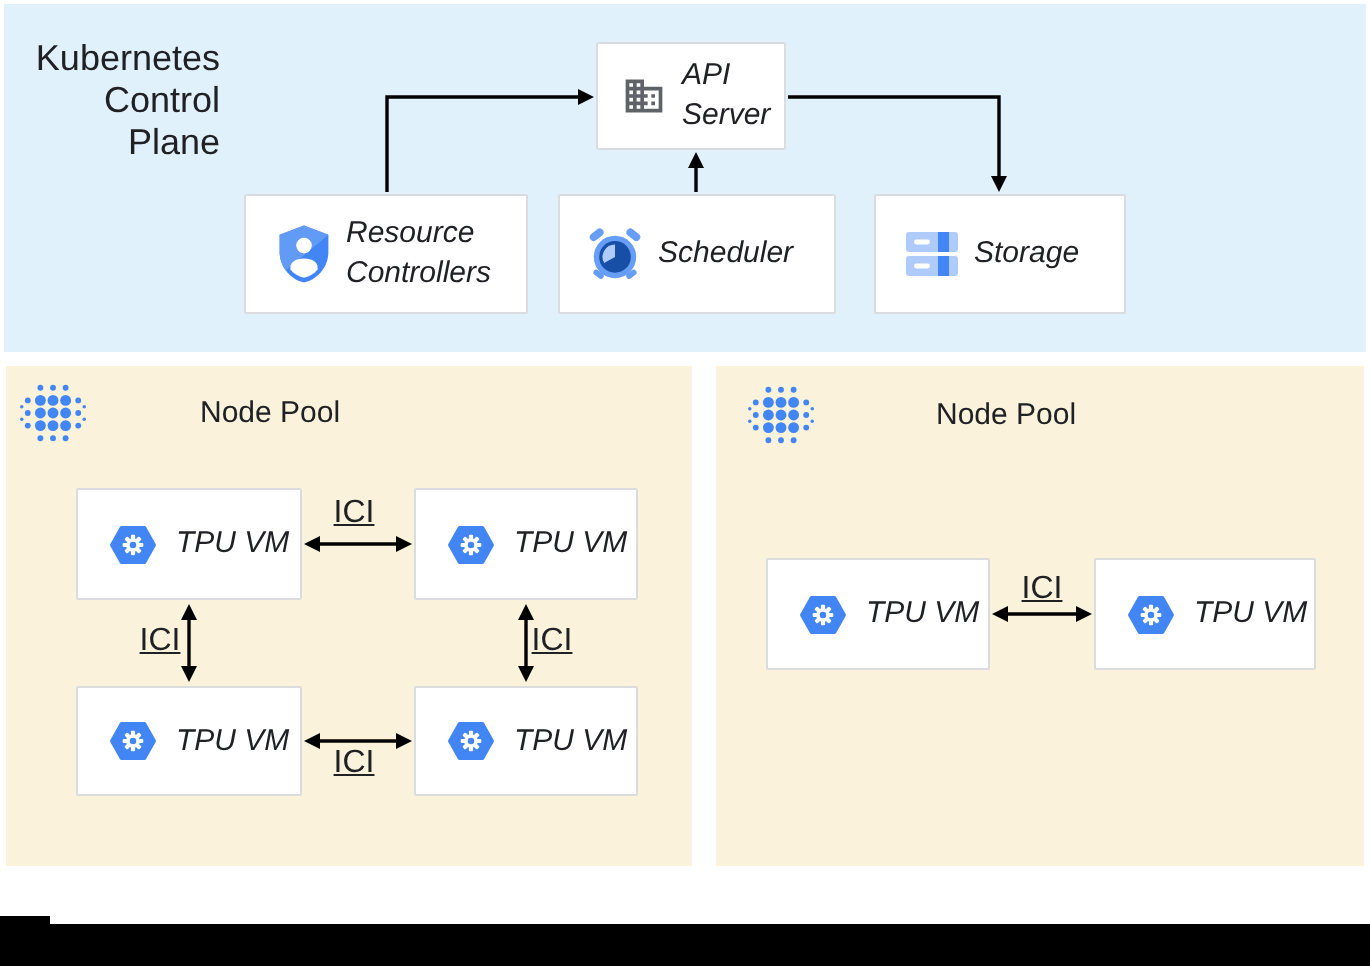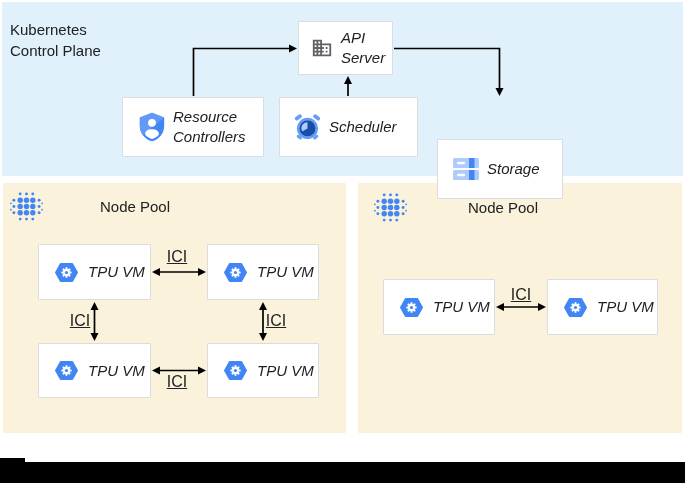--- a/index.html
+++ b/index.html
@@ -3,22 +3,22 @@
 <meta charset="utf-8">
 <style>
   html,body{margin:0;padding:0;background:#fff;}
   .canvas{position:relative;width:685px;height:483px;background:#fff;overflow:hidden;
           font-family:"Liberation Sans",sans-serif;color:var(--text,#202124);}
   .panel{position:absolute;}
   .control-plane{left:2px;top:2px;width:681px;height:174px;background:var(--control-plane-bg,#E0F1FB);}
   .pool{top:183px;height:250px;background:var(--node-pool-bg,#FAF2DB);}
   .pool-left{left:3px;width:343px;}
   .pool-right{left:358px;width:324px;}
-  .cp-title{position:absolute;left:8px;top:17px;width:100px;text-align:left;
-            font-size:15px;line-height:21px;}
+  .cp-title{position:absolute;left:8px;top:17px;width:100px;text-align:right;
+            font-size:18px;line-height:21px;}
   .box{position:absolute;background:#fff;border:1px solid var(--box-border,#DADCE0);
        display:flex;align-items:center;box-sizing:border-box;border-radius:1px;font-style:italic;}
   .label{font-size:15px;line-height:20px;}
   .nowrap{white-space:nowrap;}
   .icon{display:inline-flex;flex:none;}
   .pool-header{position:absolute;display:flex;align-items:center;}
   .pool-label{font-size:15px;margin-left:41px;}
   .ici{position:absolute;font-size:16px;line-height:12px;transform:translate(-50%,-50%);text-decoration:underline;}
   .arrows{position:absolute;left:0;top:0;pointer-events:none;}
   .arrow-line{stroke:var(--arrow,#000);stroke-width:1.7;fill:none;}
@@ -151,21 +151,21 @@
     <span class="label" style="width:84px;">Resource Controllers</span>
   </div>
   <div class="box" style="left:279px;top:97px;width:139px;height:60px;padding-left:14px;gap:8px;text-align:right;">
     <span class="icon">
         <svg width="27" height="27">
           <use href="#icon-clock"></use>
         </svg>
       </span>
     <span class="label nowrap">Scheduler</span>
   </div>
-  <div class="box" style="left:437px;top:97px;width:126px;height:60px;padding-left:15px;gap:8px;margin-top:42px;">
+  <div class="box" style="left:437px;top:97px;width:126px;height:60px;padding-left:15px;gap:8px;">
     <span class="icon">
         <svg width="26" height="24">
           <use href="#icon-storage"></use>
         </svg>
       </span>
     <span class="label nowrap">Storage</span>
   </div>
 
   <div class="box" style="left:38px;top:244px;width:113px;height:56px;padding-left:16px;gap:10px;">
     <span class="icon">

